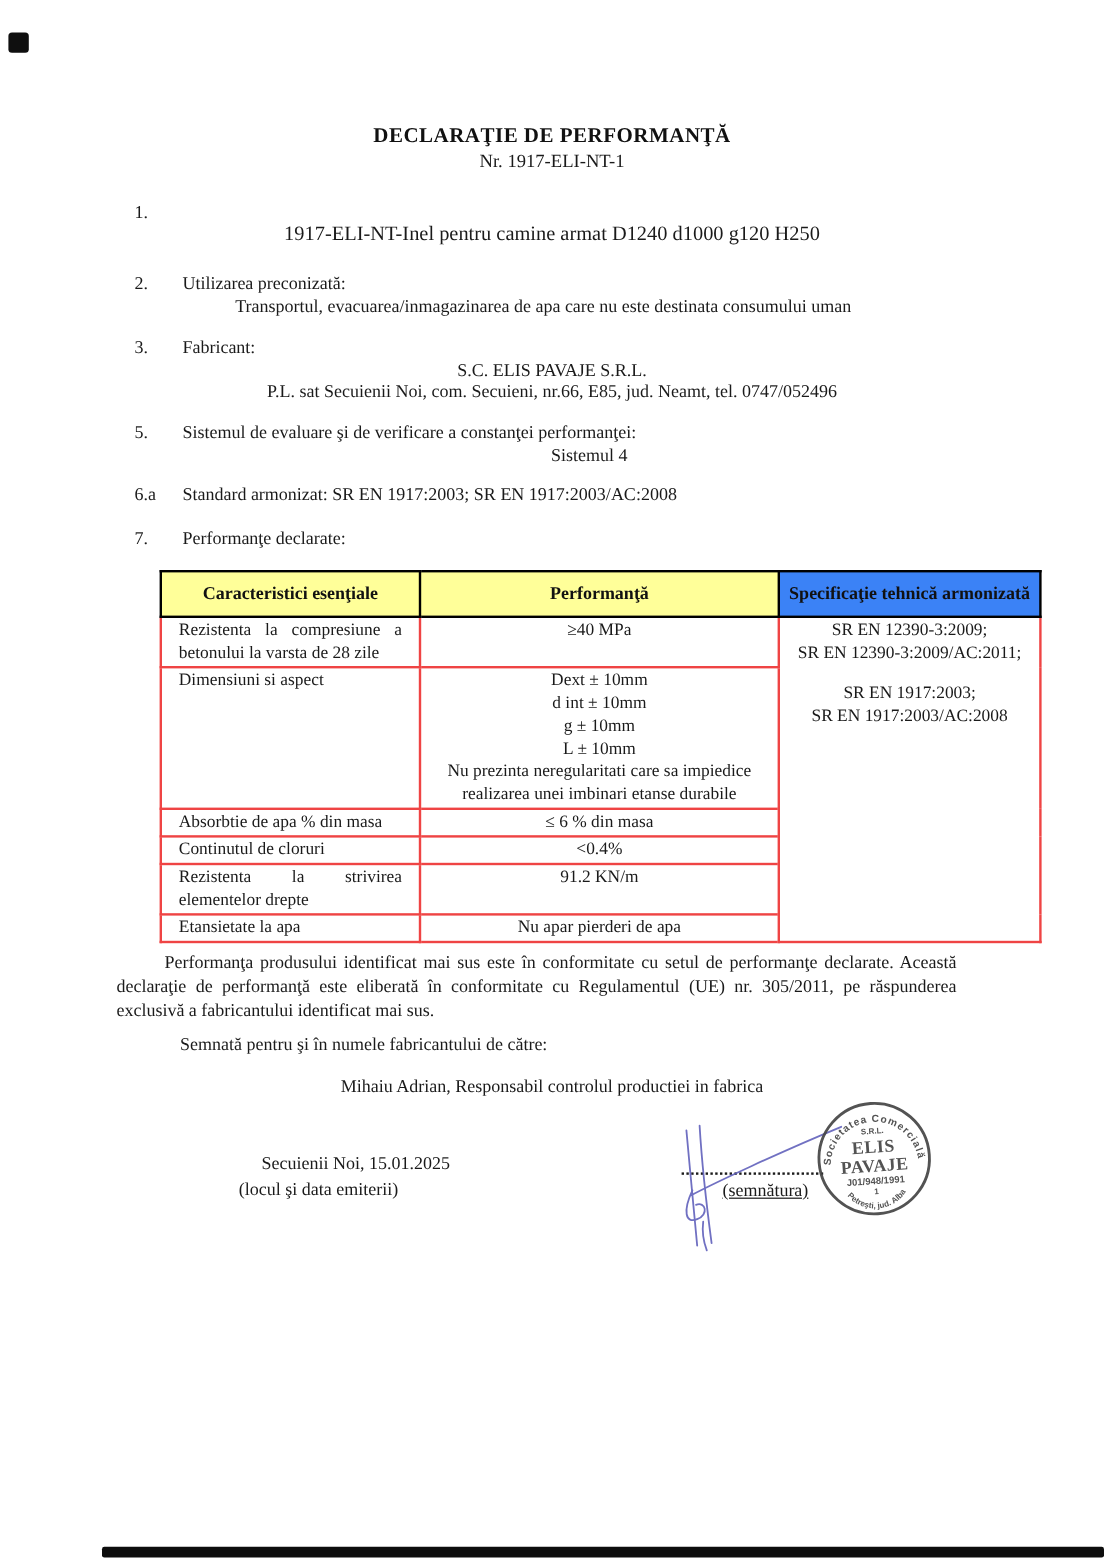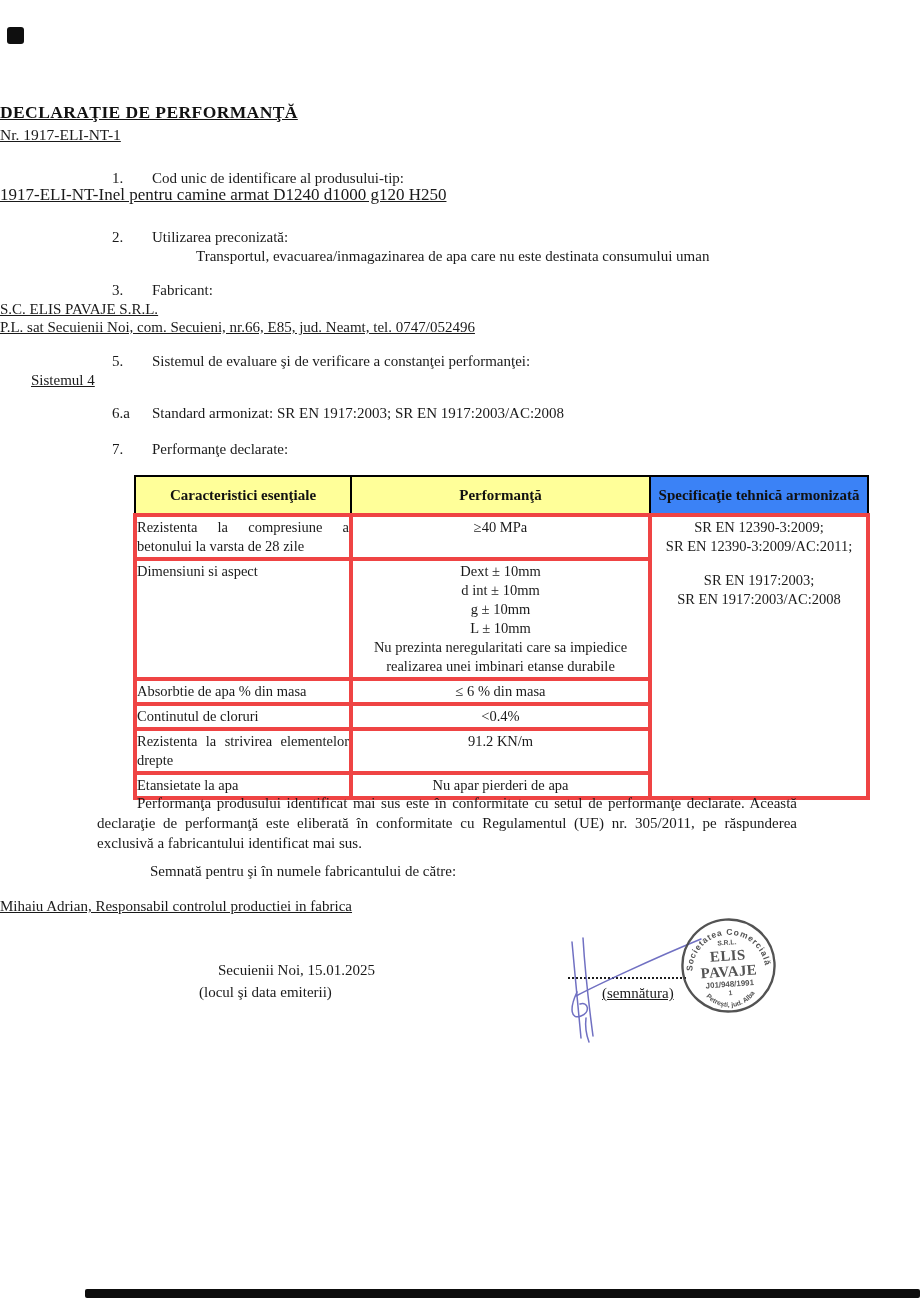--- a/index.html
+++ b/index.html
@@ -2,38 +2,38 @@
 <html><head>
 <meta charset="utf-8">
 <style>
   html,body{margin:0;padding:0;background:#e8e8e8;}
   .doc{
     position:relative;width:920px;height:1300px;margin:0 auto;background:#ffffff;
     font-family:"Liberation Serif","DejaVu Serif",serif;color:#1a1a1a;
     font-size:15px;line-height:19px;overflow:hidden;
   }
   .abs{position:absolute;}
-  .ctrline{position:absolute;left:0;width:920px;text-decoration:underline;}
+  .ctrline{position:absolute;left:0;width:920px;text-align:center;}
   .title{top:103px;font-size:17.5px;font-weight:bold;letter-spacing:.4px;color:#111;}
   .docnum{top:125px;font-size:15.5px;}
   .num{position:absolute;left:112px;}
   .lab{position:absolute;left:152px;}
   .product{top:185px;font-size:17px;}
   .indent2{left:196px;}
   .sys4{transform:translateX(31px);}
   
   .perf-table{
     position:absolute;left:133px;top:475px;width:733px;border-collapse:collapse;
     font-size:14.5px;line-height:19px;border:2px solid #000;table-layout:fixed;
   }
   .perf-table th{
     border:2px solid #000;font-size:15px;font-weight:bold;text-align:center;
     vertical-align:middle;height:34px;padding:1px 4px;color:#111;
   }
-  .perf-table td{border:4px solid #ef4444;padding:1px 0;vertical-align:top;}
+  .perf-table td{border:2px solid #ef4444;padding:1px 14px;vertical-align:top;}
   .just{text-align:justify;}
   .ctr{text-align:center;}
   .h40{height:40px;} .h104{height:104px;} .h20{height:20px;}
   .spec{vertical-align:top;padding-top:3px;}
   .pre{white-space:pre-line;text-align:center;}
   .spec2{margin-top:15px;}
   
   .para{top:793px;left:97px;width:700px;text-align:justify;text-indent:40px;line-height:20px;}
   .signedlab{top:862px;left:150px;}
   .signatory{top:897px;}
@@ -55,21 +55,20 @@
 <body>
 
 <div class="doc">
 
   <div class="blob-tl"></div>
 
   <div class="ctrline title">DECLARAŢIE DE PERFORMANŢĂ</div>
   <div class="ctrline docnum">Nr.  1917-ELI-NT-1</div>
 
   <span class="num" style="top:169px">1.</span>
-  <span class="lab" style="top:169px">Cod unic de identificare al produsului-tip:</span>
   <div class="ctrline product">1917-ELI-NT-Inel pentru camine armat D1240 d1000 g120 H250</div>
 
   <span class="num" style="top:228px">2.</span>
   <span class="lab" style="top:228px">Utilizarea preconizată:</span>
   <span class="abs indent2" style="top:247px">Transportul, evacuarea/inmagazinarea de apa care nu este destinata consumului uman</span>
 
   <span class="num" style="top:281px">3.</span>
   <span class="lab" style="top:281px">Fabricant:</span>
   <div class="ctrline" style="top:300px">S.C. ELIS PAVAJE S.R.L.</div>
   <div class="ctrline" style="top:318px">P.L. sat Secuienii Noi, com. Secuieni, nr.66, E85, jud. Neamt, tel. 0747/052496</div>

